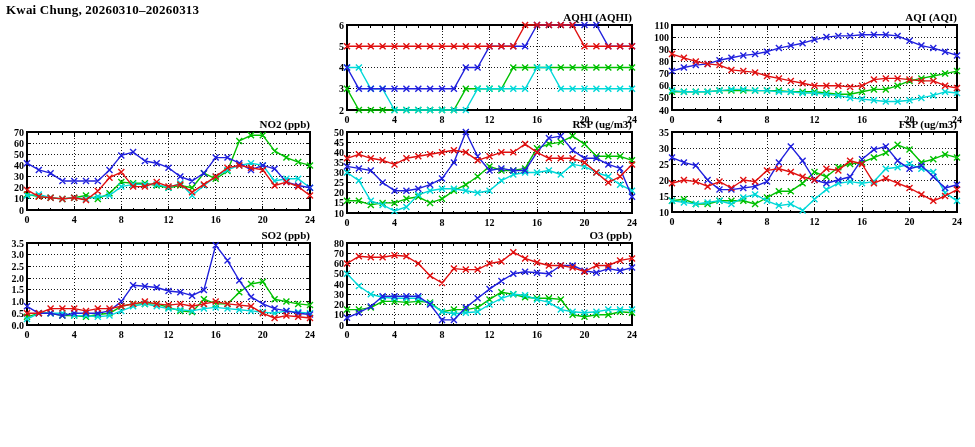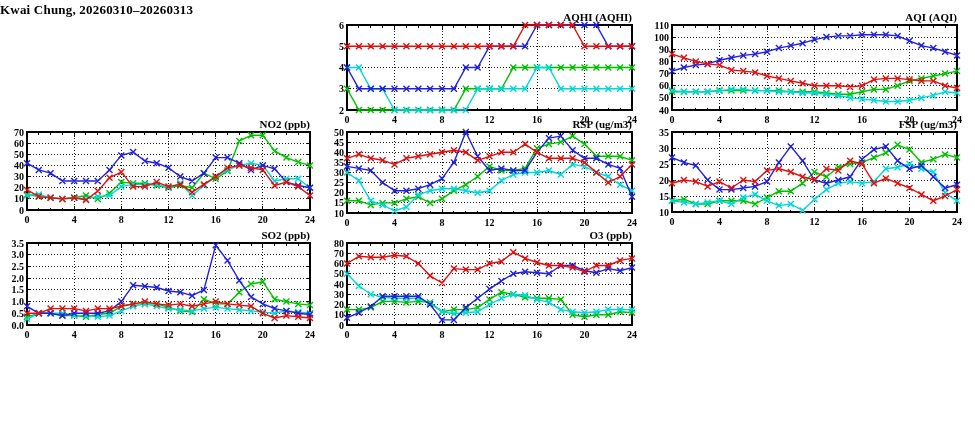--- a/index.html
+++ b/index.html
@@ -1,18 +1,18 @@
 <!DOCTYPE html>
 <html><head>
 <meta charset="utf-8">
 <style>
   html,body{margin:0;padding:0;background:#fff;}
   #canvas{position:relative;width:975px;height:447px;background:#fff;overflow:visible;
           font-family:"Liberation Serif",serif;}
-  #page-title{position:absolute;left:0;top:2px;font-size:13px;font-weight:bold;color:#000;
+  #page-title{position:absolute;left:6px;top:2px;font-size:13px;font-weight:bold;color:#000;
               letter-spacing:0.2px;white-space:pre;text-align:center;}
   svg{position:absolute;overflow:visible;}
   svg text{font-family:"Liberation Serif",serif;font-weight:bold;fill:#000;}
   .ctitle{font-size:11px;}
   .ylab,.xlab{font-size:10px;}
   .grid{stroke:#1a1a1a;stroke-width:1;stroke-dasharray:1 2;shape-rendering:crispEdges;}
   .frame{fill:none;stroke:#000;stroke-width:1.3;shape-rendering:crispEdges;}
   .tick{stroke:#000;stroke-width:1;shape-rendering:crispEdges;}
   .sline{fill:none;stroke-width:1.4;stroke-linejoin:round;}
   .mark{fill:none;stroke-width:1.4;}

